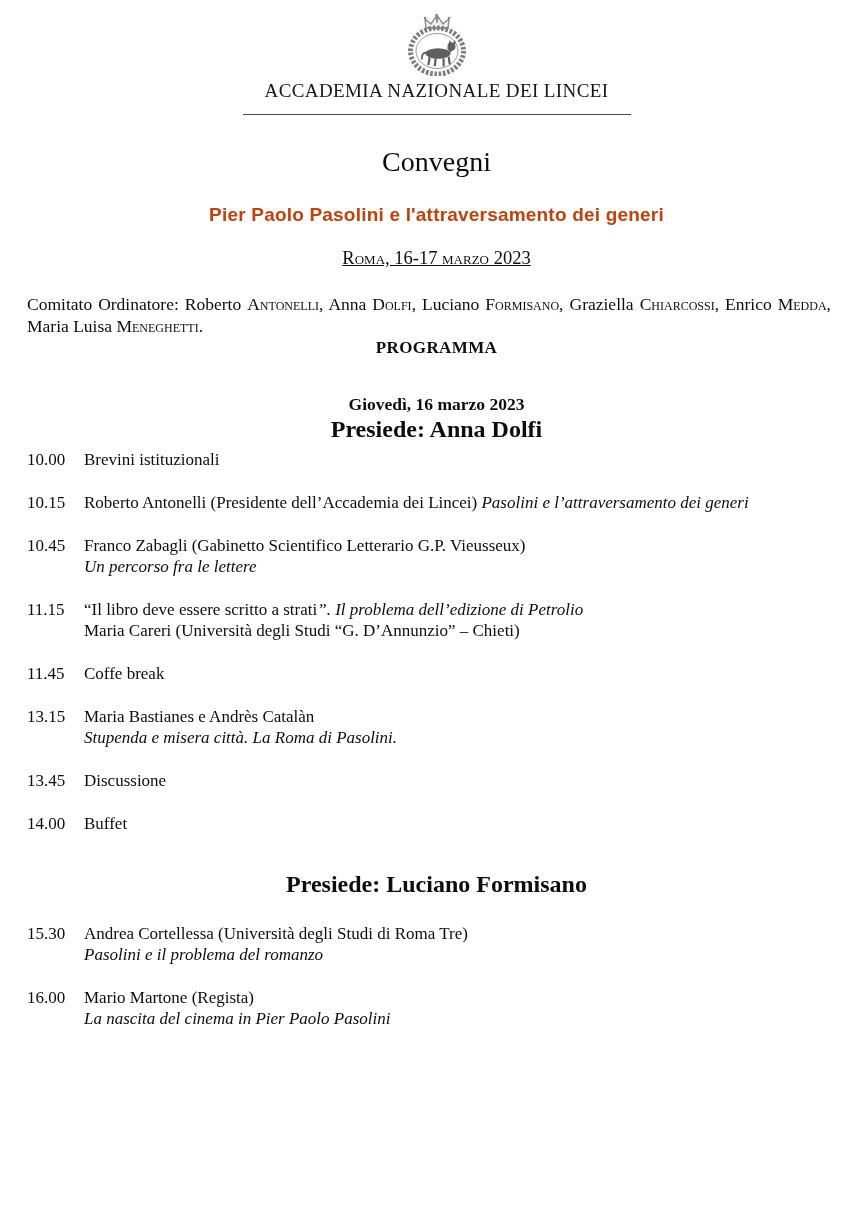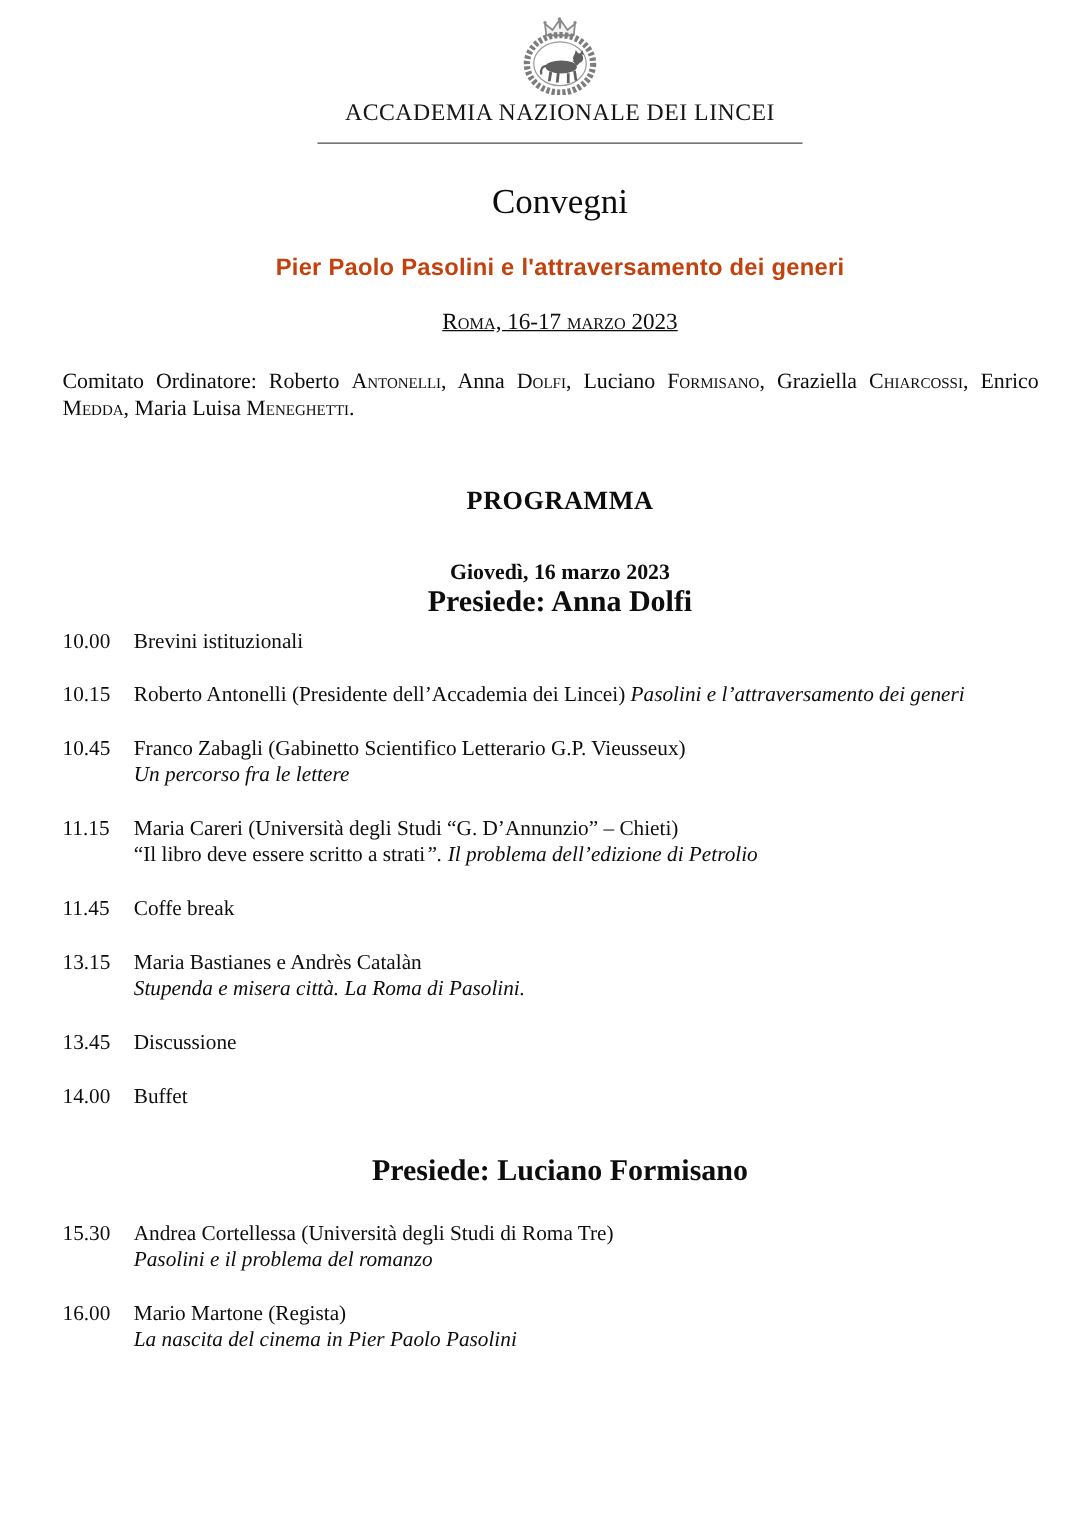--- a/index.html
+++ b/index.html
@@ -13,21 +13,21 @@
     overflow: hidden;
     color: #0d0d0d;
     font-family: "Liberation Serif", serif;
     font-size: 17px;
     line-height: 21px;
   }
   .page {
     box-sizing: border-box;
     width: 866px;
     height: 1230px;
-    padding: 12px 20px 0 50px;
+    padding: 12px 20px 0 27px;
   }
   
   .logo-wrap {
     width: 66px;
     height: 64px;
     margin: 0 auto;
   }
   .institution {
     text-align: center;
     font-size: 19px;
@@ -67,24 +67,23 @@
   }
   
   .committee {
     margin: 24px 15px 0 0;
     text-align: justify;
     font-size: 17.5px;
     line-height: 22px;
   }
   
   .prog-heading {
-    margin-top: 53px;
-    text-align: center;
-    font-weight: 700;
-    font-size: 21px;
+    text-align: center;
+    font-weight: 700;
+    font-size: 17px;
     letter-spacing: 0.4px;
   }
   .day-heading {
     margin: 36px 0 0 0;
     text-align: center;
     font-weight: 700;
     font-size: 17.5px;
   }
   .chair-heading {
     text-align: center;
@@ -177,22 +176,22 @@
       <div class="schedule-row">
         <div class="schedule-time">10.45</div>
         <div class="schedule-desc">
           <div class="schedule-line"><span>Franco Zabagli (Gabinetto Scientifico Letterario G.P. Vieusseux)</span></div>
           <div class="schedule-line"><span class="st-i">Un percorso fra le lettere</span></div>
         </div>
       </div>
       <div class="schedule-row">
         <div class="schedule-time">11.15</div>
         <div class="schedule-desc">
+          <div class="schedule-line"><span>“Il libro deve essere scritto a strati</span><span class="st-i">”. Il problema dell’edizione di Petrolio</span></div>
           <div class="schedule-line"><span>Maria Careri (Università degli Studi “G. D’Annunzio” – Chieti)</span></div>
-          <div class="schedule-line"><span>“Il libro deve essere scritto a strati</span><span class="st-i">”. Il problema dell’edizione di Petrolio</span></div>
         </div>
       </div>
       <div class="schedule-row">
         <div class="schedule-time">11.45</div>
         <div class="schedule-desc">
           <div class="schedule-line"><span>Coffe break</span></div>
         </div>
       </div>
       <div class="schedule-row">
         <div class="schedule-time">13.15</div>

